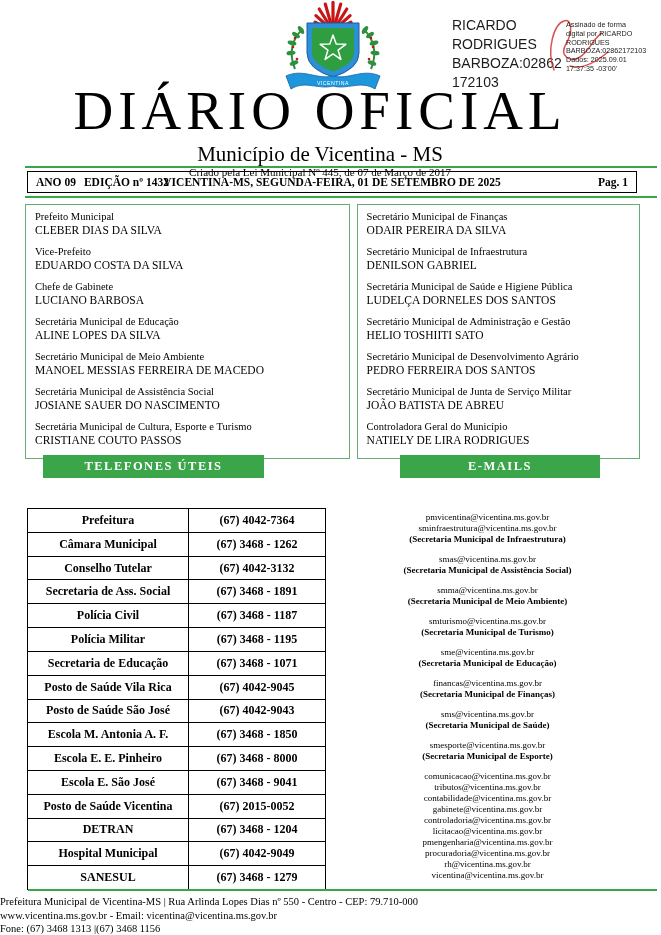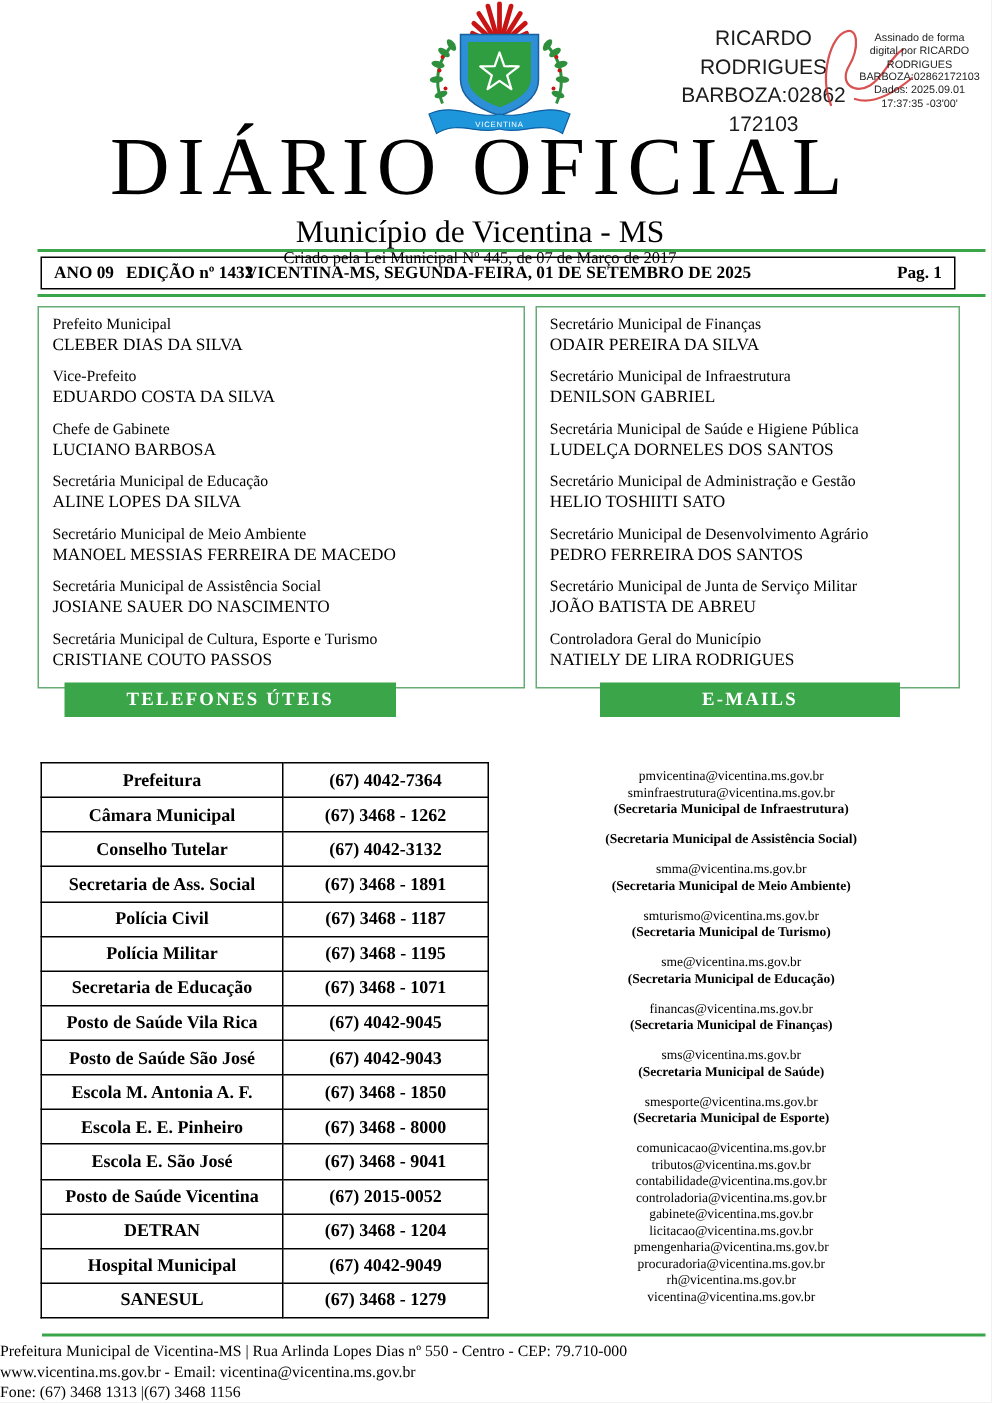--- a/index.html
+++ b/index.html
@@ -2,21 +2,21 @@
 <html><head>
 <meta charset="utf-8">
 <style>
   html,body{margin:0;padding:0;background:#e8e8e8;}
   .page{position:relative;width:661px;height:935px;background:#ffffff;margin:0 auto;
         font-family:"Liberation Serif", serif;color:#000;overflow:hidden;}
 
   
   #logo{position:absolute;left:281px;top:1px;}
   #signature{position:absolute;left:452px;top:16px;width:208px;display:flex;
-             font-family:"Liberation Sans", sans-serif;text-align:center;}
+             font-family:"Liberation Sans", sans-serif;}
   .sig-name{width:114px;font-size:14px;line-height:19px;color:#1c1c1c;}
   .sig-name span{display:block;}
   .sig-details{position:relative;width:94px;font-size:7.2px;line-height:8.8px;
                padding-top:5px;color:#1c1c1c;}
   .sig-details span{display:block;position:relative;z-index:2;}
   .sig-flourish{position:absolute;left:-26px;top:-4px;z-index:1;}
 
   
   #masthead{position:absolute;top:80px;left:0;width:640px;text-align:center;}
   .m-title{font-size:55px;line-height:1.12;letter-spacing:5px;font-weight:400;}
@@ -302,20 +302,21 @@
       </tbody>
     </table>
 
     <div id="emails-col">
       <div class="email-group">
         <span class="email-line">pmvicentina@vicentina.ms.gov.br</span>
         <span class="email-line">sminfraestrutura@vicentina.ms.gov.br</span>
         <span class="email-dept">(Secretaria Municipal de Infraestrutura)</span>
       </div>
       <div class="email-group">
+        <span class="email-line">smas@vicentina.ms.gov.br</span>
         <span class="email-dept">(Secretaria Municipal de Assistência Social)</span>
       </div>
       <div class="email-group">
         <span class="email-line">smma@vicentina.ms.gov.br</span>
         <span class="email-dept">(Secretaria Municipal de Meio Ambiente)</span>
       </div>
       <div class="email-group">
         <span class="email-line">smturismo@vicentina.ms.gov.br</span>
         <span class="email-dept">(Secretaria Municipal de Turismo)</span>
       </div>
@@ -332,22 +333,22 @@
         <span class="email-dept">(Secretaria Municipal de Saúde)</span>
       </div>
       <div class="email-group">
         <span class="email-line">smesporte@vicentina.ms.gov.br</span>
         <span class="email-dept">(Secretaria Municipal de Esporte)</span>
       </div>
       <div class="email-group">
         <span class="email-line">comunicacao@vicentina.ms.gov.br</span>
         <span class="email-line">tributos@vicentina.ms.gov.br</span>
         <span class="email-line">contabilidade@vicentina.ms.gov.br</span>
+        <span class="email-line">gabinete@vicentina.ms.gov.br</span>
         <span class="email-line">controladoria@vicentina.ms.gov.br</span>
-        <span class="email-line">gabinete@vicentina.ms.gov.br</span>
         <span class="email-line">licitacao@vicentina.ms.gov.br</span>
         <span class="email-line">pmengenharia@vicentina.ms.gov.br</span>
         <span class="email-line">procuradoria@vicentina.ms.gov.br</span>
         <span class="email-line">rh@vicentina.ms.gov.br</span>
         <span class="email-line">vicentina@vicentina.ms.gov.br</span>
       </div>
     </div>
   </div>
 
   <div id="footer-rule"></div>

